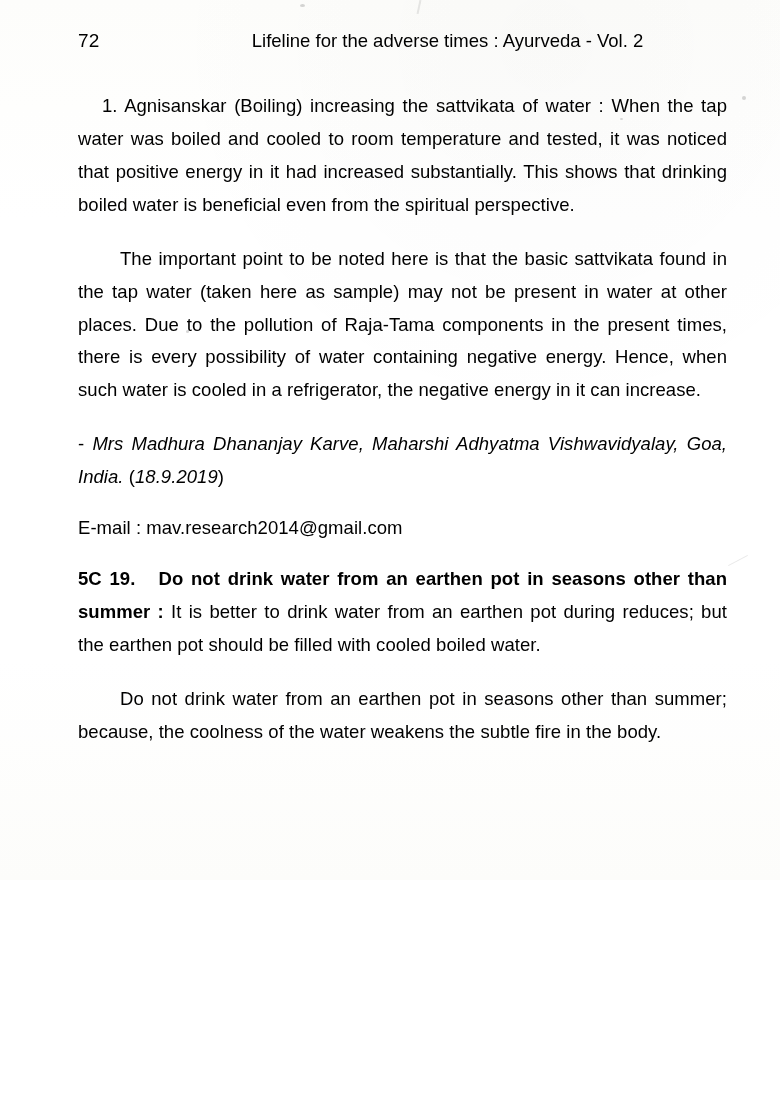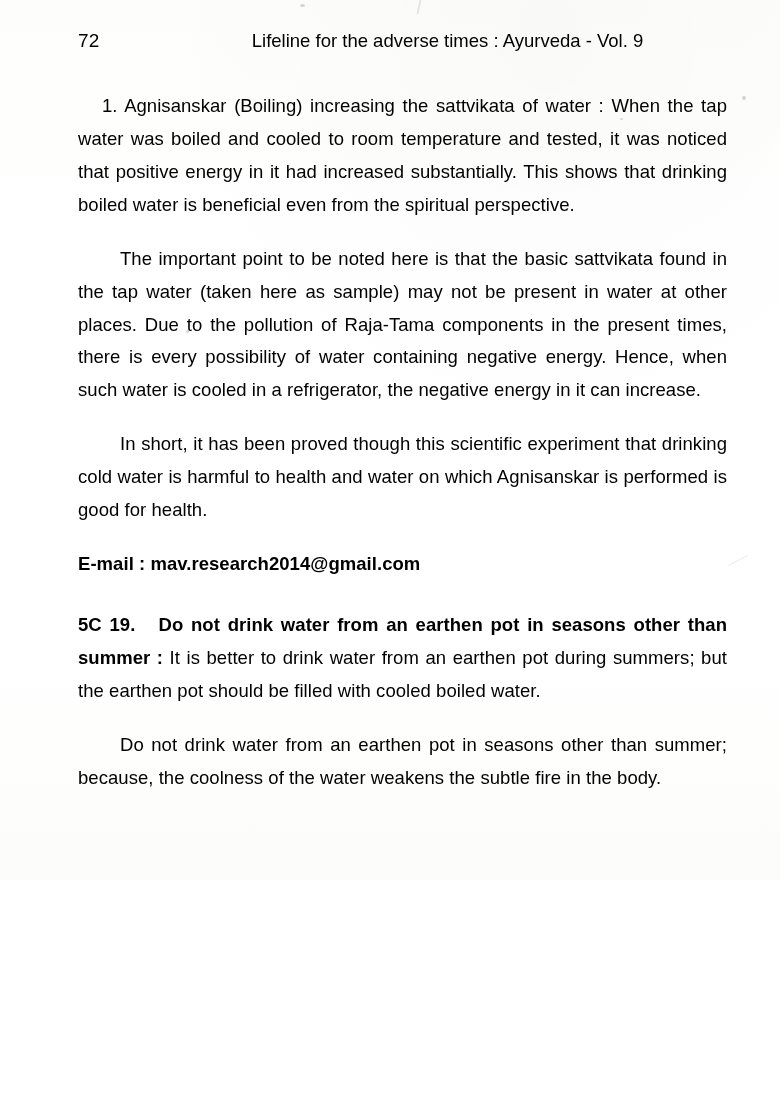--- a/index.html
+++ b/index.html
@@ -60,22 +60,21 @@
     margin-bottom: 18px;
   }
   .attribution .dash {
     font-style: normal;
   }
   .attribution .roman {
     font-style: normal;
   }
   .email {
     text-align: left;
-    margin-bottom: 28px;
-    font-weight: bold;
+    margin-bottom: 18px;
   }
   .section {
     text-align: justify;
   }
   .section b {
     font-weight: bold;
   }
   .closing {
     text-indent: 42px;
   }
@@ -99,33 +98,37 @@
 
   <div class="speck" style="left:300px; top:4px; width:5px; height:3px;"></div>
   <div class="streak" style="left:418px; top:0px; width:2px; height:14px; transform:rotate(12deg);"></div>
   <div class="speck" style="left:742px; top:96px; width:4px; height:4px;"></div>
   <div class="streak" style="left:727px; top:560px; width:22px; height:1px; transform:rotate(-28deg);"></div>
   <div class="speck" style="left:186px; top:330px; width:3px; height:3px;"></div>
   <div class="speck" style="left:620px; top:118px; width:3px; height:2px;"></div>
 
   <div class="header">
     <div class="page-number">72</div>
-    <div class="header-title">Lifeline for the adverse times : Ayurveda - Vol. 9</div>
+    <div class="header-title">Lifeline for the adverse times : Ayurveda - Vol. 2</div>
   </div>
 
   <p class="indent-num">1.   Agnisanskar (Boiling) increasing the sattvikata of water : When the tap water was boiled and cooled to room temperature and tested, it was noticed that positive energy in it had increased substantially. This shows that drinking boiled water is beneficial even from the spiritual perspective.</p>
 
 
   <p class="indent-para">The important point to be noted here is that the basic sattvikata found in the tap water (taken here as sample) may not be present in water at other places. Due to the pollution of Raja-Tama components in the present times, there is every possibility of water containing negative energy. Hence, when such water is cooled in a refrigerator, the negative energy in it can increase.</p>
 
-  <p class="indent-para">In short, it has been proved though this scientific experiment that drinking cold water is harmful to health and water on which Agnisanskar is performed is good for health.</p>
 
+  <p class="attribution">
+    <span class="dash">-</span>
+    <span>Mrs   Madhura   Dhananjay   Karve,   Maharshi   Adhyatma Vishwavidyalay, Goa, India.</span>
+    <span class="roman">(</span><span>18.9.2019</span><span class="roman">)</span>
+  </p>
 
   <p class="email">E-mail : mav.research2014@gmail.com</p>
 
   <p class="section">
     <b>5C 19.</b>&nbsp;&nbsp;
-    <b>Do not drink water from an earthen pot in seasons other than summer :</b><span> It is better to drink water from an earthen pot during summers; but the earthen pot should be filled with cooled boiled water.</span>
+    <b>Do not drink water from an earthen pot in seasons other than summer :</b><span> It is better to drink water from an earthen pot during reduces; but the earthen pot should be filled with cooled boiled water.</span>
   </p>
 
   <p class="closing">Do not drink water from an earthen pot in seasons other than summer; because, the coolness of the water weakens the subtle fire in the body.</p>
 
 </div>
 
 </body></html>

